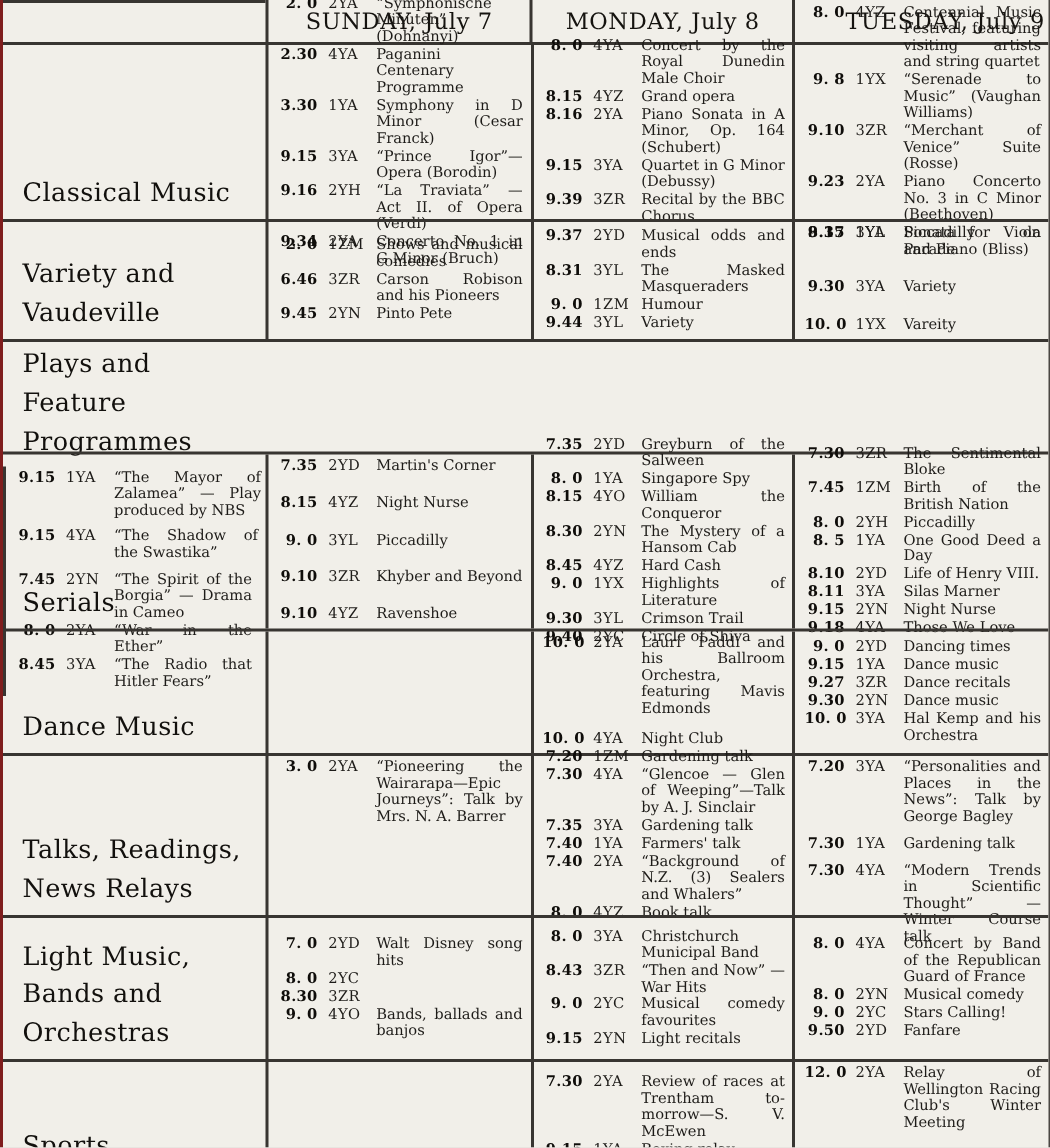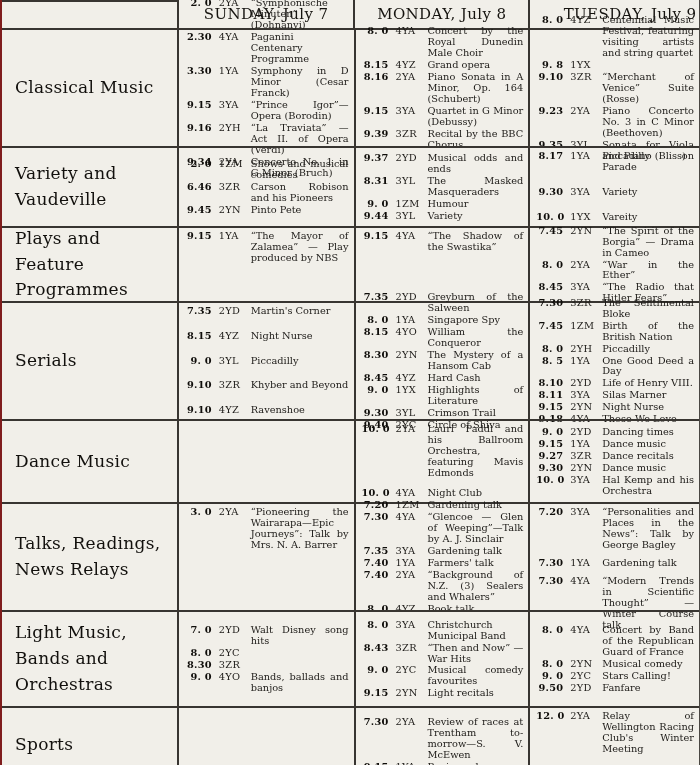--- a/index.html
+++ b/index.html
@@ -18,21 +18,21 @@
   .c3 { width:171px; box-sizing:border-box; border-left:2px solid #383531;padding-left:31px; }
   .header-row .c0 { border-top:2px solid #383531; }
   .header-cell {
     display:flex; align-items:center; justify-content:center;
     font-size:15px; letter-spacing:.4px; color:#15130f;
   }
   .cell {
     display:flex; flex-direction:column; overflow:visible;
     padding:3px 3px 3px 6px;
   }
-  .cat-cell { justify-content:center; padding-left:13px; }
+  .cat-cell { justify-content:flex-end; padding-left:13px; }
   .cat-label {
     font-size:17px; line-height:1.52; letter-spacing:.3px;
     max-width:150px; color:#12100d;
   }
   .entry { display:flex; font-size:9.8px; line-height:1.12; align-items:flex-start; }
   .entry .t {
     width:27px; flex-shrink:0; font-weight:bold; text-align:right;
     white-space:pre; letter-spacing:.2px; color:#0f0d0a;
   }
   .entry .s { width:27px; flex-shrink:0; margin-left:7px; letter-spacing:.3px; }
@@ -116,20 +116,21 @@
       </div>
       <div class="cell day-cell c3 valign-top">
         <div class="entry">
           <span class="t">8. 0</span>
           <span class="s">4YZ</span>
           <span class="d">Centennial Music Festival, featuring visiting artists and string quartet</span>
         </div>
         <div class="entry">
           <span class="t">9. 8</span>
           <span class="s">1YX</span>
+          <span class="d">“Serenade to Music” (Vaughan Williams)</span>
         </div>
         <div class="entry">
           <span class="t">9.10</span>
           <span class="s">3ZR</span>
           <span class="d">“Merchant of Venice” Suite (Rosse)</span>
         </div>
         <div class="entry">
           <span class="t">9.23</span>
           <span class="s">2YA</span>
           <span class="d">Piano Concerto No. 3 in C Minor (Beethoven)</span>
@@ -195,21 +196,21 @@
           <span class="s">3YA</span>
           <span class="d">Variety</span>
         </div>
         <div class="entry">
           <span class="t">10. 0</span>
           <span class="s">1YX</span>
           <span class="d">Vareity</span>
         </div>
       </div>
     </div>
-    <div class="row" style="height: 73px;">
+    <div class="row" style="height: 73px; flex-direction: column;">
       <div class="cell cat-cell c0">
         <div class="cat-label">Plays and Feature Programmes</div>
       </div>
       <div class="cell day-cell c1 valign-center">
         <div class="entry">
           <span class="t">9.15</span>
           <span class="s">1YA</span>
           <span class="d">“The Mayor of Zalamea” — Play produced by NBS</span>
         </div>
       </div>

